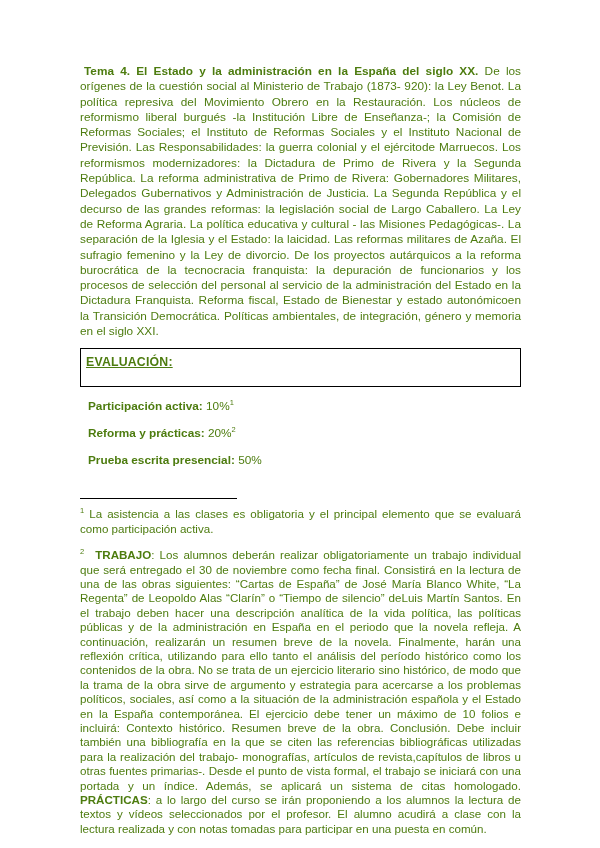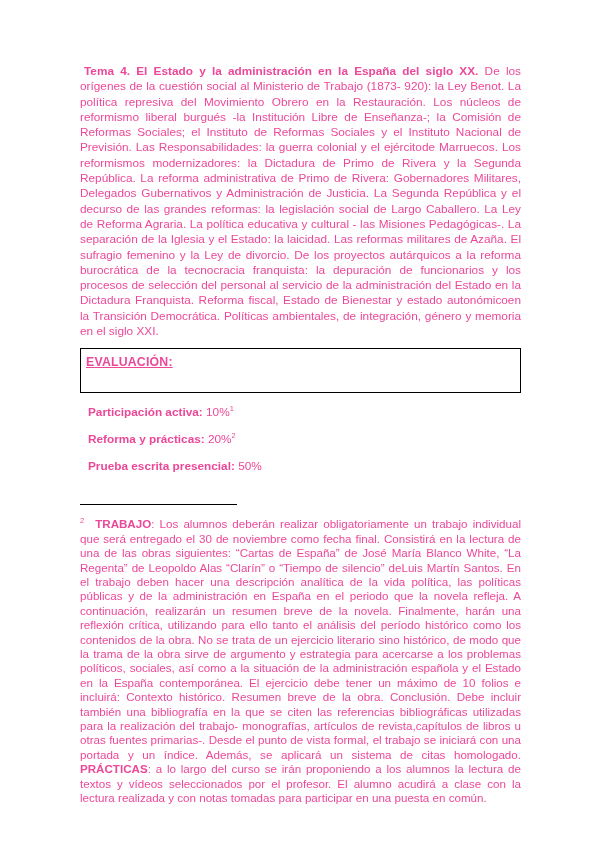--- a/index.html
+++ b/index.html
@@ -1,26 +1,26 @@
 <!DOCTYPE html>
 <html><head>
 <meta charset="utf-8">
 <style>
   html,body{margin:0;padding:0;background:#e8e8e8;}
   .page{
-    width:600px;height:848px;background:#ffffff;color:#ec4899;
+    width:600px;height:848px;background:#ffffff;color:#4d7c0f;
     font-family:"Liberation Sans", sans-serif;
     padding:64px 79px 0 80px;box-sizing:border-box;overflow:hidden;
     margin:0;
   }
   .para{
     margin:0;font-size:11.8px;line-height:15.3px;text-align:justify;text-indent:4px;
   }
   .eval-box{
-    border:1.4px solid #000000;margin-top:9px;padding:3px 5px 22px 5px;
+    border:1.4px solid #000000;margin-top:9px;padding:3px 5px 16px 5px;
   }
   .eval-heading{
     font-weight:bold;font-size:12.3px;text-decoration:underline;letter-spacing:.2px;
   }
   .eval-item{
     margin:12px 0 0 8px;font-size:11.8px;line-height:15px;
   }
   .eval-item .lbl{font-weight:bold;}
   sup.fnref{font-size:7.5px;vertical-align:super;line-height:0;}
   .fn-sep{
@@ -44,16 +44,17 @@
   </div>
 
   <p class="eval-item"><span class="lbl">Participación activa:</span><span> 10%</span><sup class="fnref">1</sup></p>
 
   <p class="eval-item"><span class="lbl">Reforma y prácticas:</span><span> 20%</span><sup class="fnref">2</sup></p>
 
   <p class="eval-item"><span class="lbl">Prueba escrita presencial:</span><span> 50%</span></p>
 
   <div class="fn-sep"></div>
 
+  <p class="footnote"><sup class="fnref">1</sup><span> La asistencia a las clases es obligatoria y el principal elemento que se evaluará como participación activa.</span></p>
 
   <p class="footnote fn2"><sup class="fnref">2</sup><b class="fnlabel-first">TRABAJO</b><span>: Los alumnos deberán realizar obligatoriamente un trabajo individual que será entregado el 30 de noviembre como fecha final. Consistirá en la lectura de una de las obras siguientes: “Cartas de España” de José María Blanco White, “La Regenta” de Leopoldo Alas “Clarín” o “Tiempo de silencio” deLuis Martín Santos. En el trabajo deben hacer una descripción analítica de la vida política, las políticas públicas y de la administración en España en el periodo que la novela refleja.  A continuación, realizarán un resumen breve de la novela. Finalmente, harán una reflexión crítica, utilizando para ello tanto el análisis del período histórico como los contenidos de la obra. No se trata de un ejercicio literario sino histórico, de modo que la trama de la obra sirve de argumento y estrategia para acercarse a los problemas políticos, sociales, así como a la situación de la administración española y el Estado en la España contemporánea. El ejercicio debe tener un máximo de 10 folios e incluirá: Contexto histórico. Resumen breve de la obra. Conclusión.  Debe incluir también una bibliografía en la que se citen las referencias bibliográficas utilizadas para la realización del trabajo- monografías, artículos de revista,capítulos de libros u otras fuentes primarias-. Desde el punto de vista formal, el trabajo se iniciará con una portada y un índice. Además, se aplicará un sistema de citas homologado. </span><b>PRÁCTICAS</b><span>: a lo largo del curso se irán proponiendo a los alumnos la lectura de textos y vídeos seleccionados por el profesor. El alumno acudirá a clase con la lectura realizada y con notas tomadas para participar en una puesta en común.</span></p>
 
 </div>
 
 </body></html>

